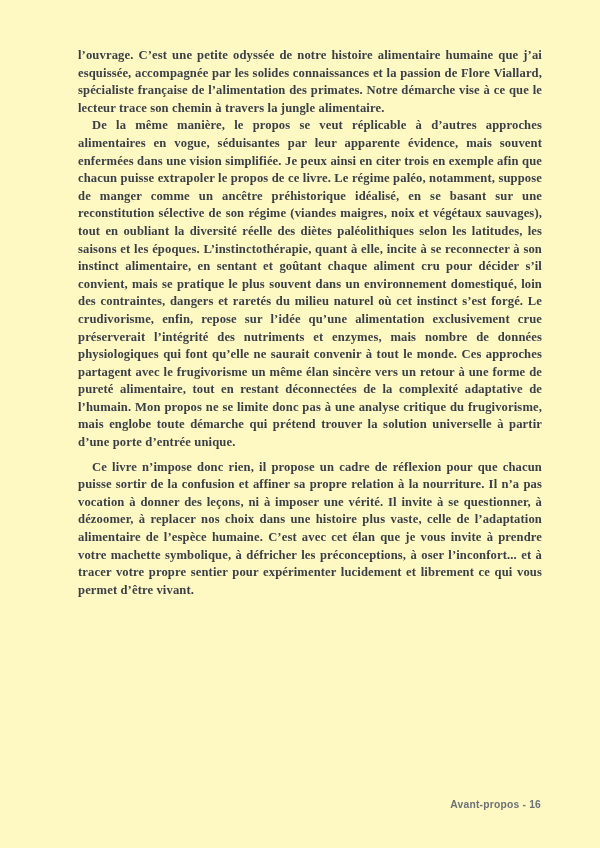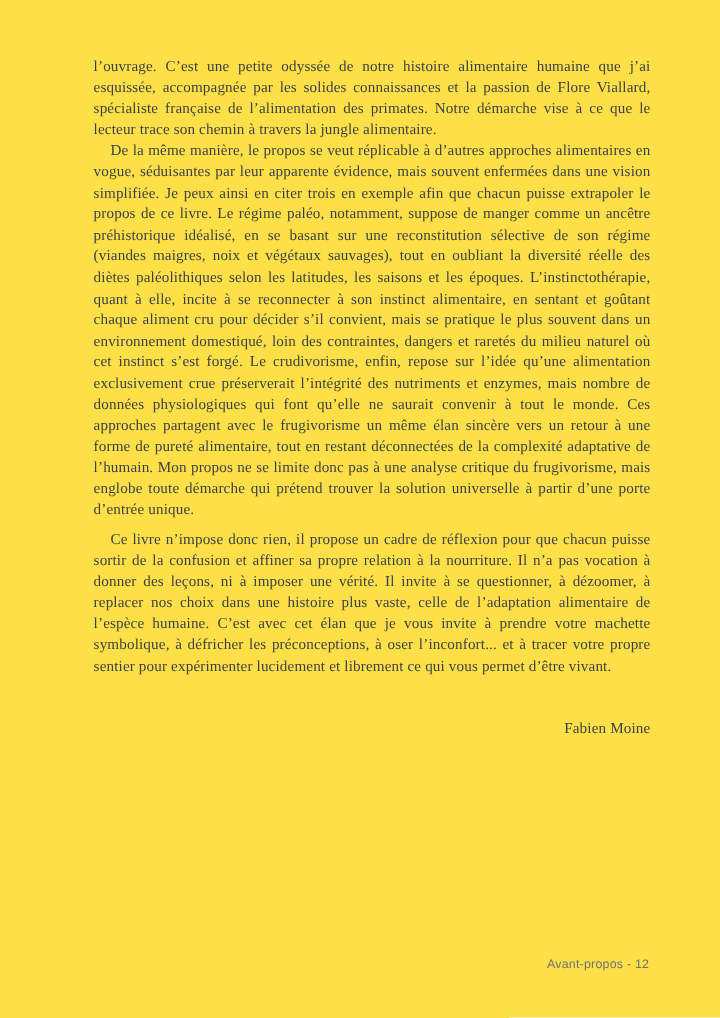--- a/index.html
+++ b/index.html
@@ -5,23 +5,24 @@
   html, body {
     margin: 0;
     padding: 0;
     background: #ffffff;
   }
 
   .page {
     position: relative;
     width: 600px;
     height: 848px;
-    background: #fde047;
+    background: #fef9c3;
     overflow: hidden;
     font-family: "Liberation Serif", "DejaVu Serif", serif;
+    font-weight: bold;
     -webkit-font-smoothing: antialiased;
   }
 
   .text-block {
     position: absolute;
     left: 78px;
     top: 47px;
     width: 464px;
   }
 
@@ -77,19 +78,18 @@
 <div class="page">
 
   <div class="text-block">
 
     <p class="para continuation">l’ouvrage. C’est une petite odyssée de notre histoire alimentaire humaine que j’ai esquissée, accompagnée par les solides connaissances et la passion de Flore Viallard, spécialiste française de l’alimentation des primates. Notre démarche vise à ce que le lecteur trace son chemin à travers la jungle alimentaire.</p>
 
     <p class="para indented">De la même manière, le propos se veut réplicable à d’autres approches alimentaires en vogue, séduisantes par leur apparente évidence, mais souvent enfermées dans une vision simplifiée. Je peux ainsi en citer trois en exemple afin que chacun puisse extrapoler le propos de ce livre. Le régime paléo, notamment, suppose de manger comme un ancêtre préhistorique idéalisé, en se basant sur une reconstitution sélective de son régime (viandes maigres, noix et végétaux sauvages), tout en oubliant la diversité réelle des diètes paléolithiques selon les latitudes, les saisons et les époques. L’instinctothérapie, quant à elle, incite à se reconnecter à son instinct alimentaire, en sentant et goûtant chaque aliment cru pour décider s’il convient, mais se pratique le plus souvent dans un environnement domestiqué, loin des contraintes, dangers et raretés du milieu naturel où cet instinct s’est forgé. Le crudivorisme, enfin, repose sur l’idée qu’une alimentation exclusivement crue préserverait l’intégrité des nutriments et enzymes, mais nombre de données physiologiques qui font qu’elle ne saurait convenir à tout le monde. Ces approches partagent avec le frugivorisme un même élan sincère vers un retour à une forme de pureté alimentaire, tout en restant déconnectées de la complexité adaptative de l’humain. Mon propos ne se limite donc pas à une analyse critique du frugivorisme, mais englobe toute démarche qui prétend trouver la solution universelle à partir d’une porte d’entrée unique.</p>
 
     <p class="para indented spaced-before">Ce livre n’impose donc rien, il propose un cadre de réflexion pour que chacun puisse sortir de la confusion et affiner sa propre relation à la nourriture. Il n’a pas vocation à donner des leçons, ni à imposer une vérité. Il invite à se questionner, à dézoomer, à replacer nos choix dans une histoire plus vaste, celle de l’adaptation alimentaire de l’espèce humaine. C’est avec cet élan que je vous invite à prendre votre machette symbolique, à défricher les préconceptions, à oser l’inconfort... et à tracer votre propre sentier pour expérimenter lucidement et librement ce qui vous permet d’être vivant.</p>
 
-    <p class="signature">Fabien Moine</p>
 
   </div>
 
-  <div class="footer">Avant-propos - 12</div>
+  <div class="footer">Avant-propos - 16</div>
 
 </div>
 
 </body></html>

